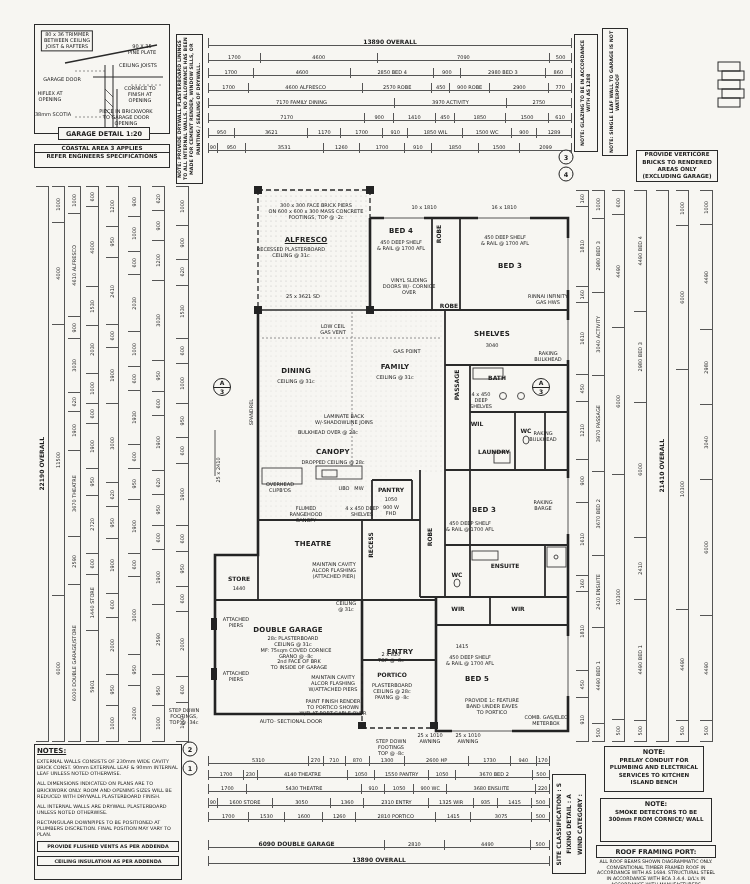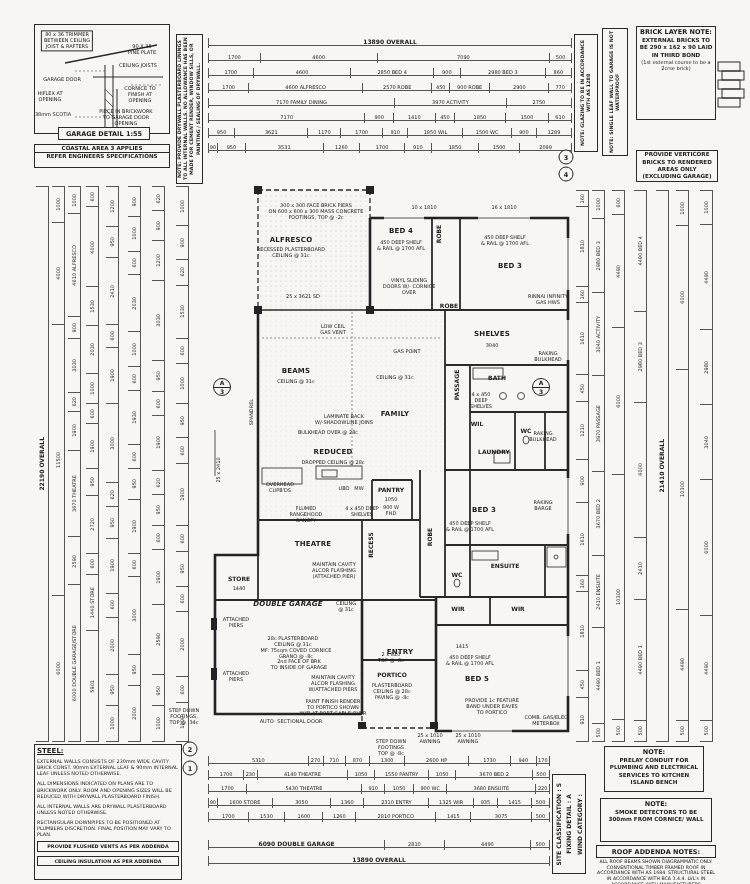--- a/index.html
+++ b/index.html
@@ -155,59 +155,54 @@
         <path d="M30 38 L122 20" stroke-width="1.3"></path>
         <path d="M58 52 H128" stroke-width="1"></path>
         <path d="M70 40 V102" stroke-width="1"></path>
         <path d="M78 40 V102" stroke-width="1"></path>
         <path d="M82 64 V104" stroke-width="1"></path>
         <path d="M70 64 L78 72 M70 74 L78 82 M70 84 L78 92" stroke-width="0.7"></path>
         <path d="M40 46 H70 M40 92 H70 M96 60 H128" stroke-width="0.5" stroke-dasharray="2 2"></path>
       </g>
     </svg>
   </div>
-  <div class="box ctr" style="left:58px;top:127px;width:92px;height:13px;line-height:12px;font-size:6.5px;font-weight:bold;">GARAGE DETAIL  1:55</div>
+  <div class="box ctr" style="left:58px;top:127px;width:92px;height:13px;line-height:12px;font-size:6.5px;font-weight:bold;">GARAGE DETAIL  1:20</div>
 
   <div class="box" style="left:34px;top:144px;width:136px;height:24px;">
     <div class="noteBB" style="border-bottom:1px solid #2a2a2a;">COASTAL AREA 3 APPLIES</div>
     <div class="noteBB">REFER ENGINEERS SPECIFICATIONS</div>
   </div>
 
   <div class="box vnote" style="left:176px;top:34px;width:27px;height:150px;">
     <span>NOTE: PROVIDE DRYWALL PLASTERBOARD LININGS TO ALL INTERNAL WALLS. NO ALLOWANCE HAS BEEN MADE FOR CEMENT RENDER, WINDOW SILLS, OR PAINTING / SEALING OF DRYWALL.</span>
   </div>
 
   <div class="box vnote" style="left:574px;top:34px;width:24px;height:118px;">
     <span>NOTE: GLAZING TO BE IN ACCORDANCE WITH AS 1288</span>
   </div>
   <div class="box vnote" style="left:602px;top:28px;width:26px;height:128px;">
     <span>NOTE: SINGLE LEAF WALL TO GARAGE IS NOT WATERPROOF</span>
   </div>
 
-  <div class="box" style="left:636px;top:26px;width:80px;height:94px;">
-    <div class="noteT">BRICK LAYER NOTE:</div>
-    <div class="noteBB">EXTERNAL BRICKS TO BE 290 x 162 x 90 LAID IN THIRD BOND</div>
-    <div class="noteB">(1st external course to be a 2crse brick)</div>
-  </div>
   <svg style="left:716px;top:58px;" width="30" height="56" viewBox="0 0 30 56">
     <g stroke="#2a2a2a" fill="none" stroke-width="1">
       <rect x="2" y="4" width="22" height="9"></rect>
         <rect x="6" y="13" width="22" height="9"></rect>
       <rect x="2" y="22" width="22" height="9"></rect>
         <rect x="6" y="31" width="22" height="9"></rect>
       <rect x="2" y="40" width="22" height="9"></rect>
     </g>
   </svg>
 
   <div class="box" style="left:636px;top:150px;width:82px;height:32px;display:flex;align-items:center;">
     <div class="noteBB">PROVIDE VERTICORE BRICKS TO RENDERED AREAS ONLY (EXCLUDING GARAGE)</div>
   </div>
 
   <div class="box" style="left:34px;top:744px;width:148px;height:136px;">
-    <div class="np-title">STEEL:</div>
+    <div class="np-title">NOTES:</div>
     <div class="np-item">EXTERNAL WALLS CONSISTS OF 230mm WIDE CAVITY BRICK CONST. 90mm EXTERNAL LEAF &amp; 90mm INTERNAL LEAF UNLESS NOTED OTHERWISE.</div>
     <div class="np-item">ALL DIMENSIONS INDICATED ON PLANS ARE TO BRICKWORK ONLY. ROOM AND OPENING SIZES WILL BE REDUCED WITH DRYWALL PLASTERBOARD FINISH.</div>
     <div class="np-item">ALL INTERNAL WALLS ARE DRYWALL PLASTERBOARD UNLESS NOTED OTHERWISE.</div>
     <div class="np-item">RECTANGULAR DOWNPIPES TO BE POSITIONED AT PLUMBERS DISCRETION. FINAL POSITION MAY VARY TO PLAN.</div>
     <div class="np-item boxed">PROVIDE FLUSHED VENTS AS PER ADDENDA</div>
     <div class="np-item boxed">CEILING INSULATION AS PER ADDENDA</div>
   </div>
 
   <div class="box" style="left:552px;top:774px;width:34px;height:100px;display:flex;justify-content:space-around;align-items:center;">
     <span class="vtext siteline">SITE CLASSIFICATION : S</span>
@@ -218,41 +213,41 @@
   <div class="box" style="left:604px;top:746px;width:100px;height:46px;">
     <div class="noteT">NOTE:</div>
     <div class="noteBB">PRELAY CONDUIT FOR PLUMBING AND ELECTRICAL SERVICES TO KITCHEN ISLAND BENCH</div>
   </div>
 
   <div class="box" style="left:600px;top:798px;width:112px;height:44px;">
     <div class="noteT">NOTE:</div>
     <div class="noteBB">SMOKE DETECTORS TO BE 300mm FROM CORNICE/ WALL</div>
   </div>
 
-  <div class="box ctr" style="left:596px;top:845px;width:120px;height:13px;line-height:12px;font-size:6.5px;font-weight:bold;">ROOF ADDENDA NOTES:</div>
+  <div class="box ctr" style="left:596px;top:845px;width:120px;height:13px;line-height:12px;font-size:6.5px;font-weight:bold;">ROOF FRAMING PORT:</div>
   <div style="position:absolute;left:596px;top:859px;width:120px;font-size:4.7px;line-height:1.2;text-align:center;">ALL ROOF BEAMS SHOWN DIAGRAMMATIC ONLY. CONVENTIONAL TIMBER FRAMED ROOF IN ACCORDANCE WITH AS 1684. STRUCTURAL STEEL IN ACCORDANCE WITH BCA 3.4.4. LVL's IN ACCORDANCE WITH MANUFACTURERS SPECIFICATIONS</div>
 
   <div id="labels" style="position:absolute;inset:0;">
       <div class="pl ann lblbox" style="left: 67px; top: 41px;">80 x 36 TRIMMER
 BETWEEN CEILING
 JOIST &amp; RAFTERS</div>
       <div class="pl ann" style="left: 142px; top: 50px;">90 X 35
 PINE PLATE</div>
       <div class="pl ann" style="left: 138px; top: 66px;">CEILING JOISTS</div>
       <div class="pl ann" style="left: 62px; top: 80px;">GARAGE DOOR</div>
       <div class="pl ann" style="left: 50px; top: 97px;">HIFLEX AT
 OPENING</div>
       <div class="pl ann" style="left: 140px; top: 95px;">CORNICE TO
 FINISH AT
 OPENING</div>
       <div class="pl ann" style="left: 53px; top: 115px;">38mm SCOTIA</div>
       <div class="pl ann" style="left: 126px; top: 118px;">PIECE IN BRICKWORK
 TO GARAGE DOOR
 OPENING</div>
-      <div class="pl room" style="left: 291px; top: 240px;">ALFRESCO</div>
+      <div class="pl room" style="left: 306px; top: 240px; text-decoration: underline;">ALFRESCO</div>
       <div class="pl ann" style="left: 291px; top: 253px;">RECESSED PLASTERBOARD
 CEILING @ 31c</div>
       <div class="pl ann" style="left: 316px; top: 212px;">300 x 300 FACE BRICK PIERS
 ON 600 x 600 x 300 MASS CONCRETE
 FOOTINGS, TOP @ -2c</div>
       <div class="pl ann" style="left: 424px; top: 208px;">10 x 1810</div>
       <div class="pl ann" style="left: 504px; top: 208px;">16 x 1810</div>
       <div class="pl room" style="left: 401px; top: 231px;">BED 4</div>
       <div class="pl ann" style="left: 401px; top: 246px;">450 DEEP SHELF
 &amp; RAIL @ 1700 AFL</div>
@@ -267,39 +262,39 @@
       <div class="pl ann" style="left: 303px; top: 297px;">25 x 3621 SD</div>
       <div class="pl ann" style="left: 548px; top: 300px;">RINNAI INFINITY
 GAS HWS</div>
       <div class="pl room" style="left: 492px; top: 334px;">SHELVES</div>
       <div class="pl ann" style="left: 492px; top: 346px;">3040</div>
       <div class="pl ann" style="left: 333px; top: 330px;">LOW CEIL
 GAS VENT</div>
       <div class="pl ann" style="left: 407px; top: 352px;">GAS POINT</div>
       <div class="pl ann" style="left: 548px; top: 357px;">RAKING
 BULKHEAD</div>
-      <div class="pl room" style="left: 296px; top: 371px;">BEAMS</div>
+      <div class="pl room" style="left: 296px; top: 371px;">DINING</div>
       <div class="pl ann" style="left: 296px; top: 382px;">CEILING @ 31c</div>
-      <div class="pl room" style="left: 395px; top: 367px; margin-top: 47px;">FAMILY</div>
+      <div class="pl room" style="left: 395px; top: 367px;">FAMILY</div>
       <div class="pl ann" style="left: 395px; top: 378px;">CEILING @ 31c</div>
       <div class="pl room2" style="left: 457px; top: 385px; transform: translate(-50%, -50%) rotate(-90deg);">PASSAGE</div>
       <div class="pl room2" style="left: 497px; top: 378px;">BATH</div>
       <div class="pl ann" style="left: 252px; top: 412px; transform: translate(-50%, -50%) rotate(-90deg);">SPANDREL</div>
       <div class="pl ann" style="left: 344px; top: 420px;">LAMINATE BACK
 W/-SHADOWLINE JOINS</div>
       <div class="pl ann" style="left: 328px; top: 433px;">BULKHEAD OVER @ 28c</div>
       <div class="pl ann" style="left: 481px; top: 401px;">4 x 450
 DEEP
 SHELVES</div>
       <div class="pl room2" style="left: 477px; top: 424px;">WIL</div>
       <div class="pl room2" style="left: 526px; top: 431px;">WC</div>
       <div class="pl room2" style="left: 494px; top: 452px;">LAUNDRY</div>
       <div class="pl ann" style="left: 543px; top: 437px;">RAKING
 BULKHEAD</div>
-      <div class="pl room" style="left: 333px; top: 452px;">REDUCED</div>
+      <div class="pl room" style="left: 333px; top: 452px;">CANOPY</div>
       <div class="pl ann" style="left: 333px; top: 463px;">DROPPED CEILING @ 28c</div>
       <div class="pl ann" style="left: 280px; top: 488px;">OVERHEAD
 CUPB'DS</div>
       <div class="pl ann" style="left: 344px; top: 489px;">UBO</div>
       <div class="pl ann" style="left: 359px; top: 489px;">MW</div>
       <div class="pl room2" style="left: 391px; top: 490px;">PANTRY</div>
       <div class="pl ann" style="left: 391px; top: 500px;">1050</div>
       <div class="pl ann" style="left: 391px; top: 511px;">900 W
 FHD</div>
       <div class="pl ann" style="left: 306px; top: 515px;">FLUMED
@@ -320,21 +315,21 @@
       <div class="pl ann" style="left: 334px; top: 571px;">MAINTAIN CAVITY
 ALCOR FLASHING
 (ATTACHED PIER)</div>
       <div class="pl room2" style="left: 239px; top: 579px;">STORE</div>
       <div class="pl ann" style="left: 239px; top: 589px;">1440</div>
       <div class="pl ann" style="left: 219px; top: 470px; transform: translate(-50%, -50%) rotate(-90deg);">25 x 2410</div>
       <div class="pl room2" style="left: 458px; top: 609px;">WIR</div>
       <div class="pl room2" style="left: 518px; top: 609px;">WIR</div>
       <div class="pl ann" style="left: 346px; top: 607px;">CEILING
 @ 31c</div>
-      <div class="pl room" style="left: 288px; top: 604px; font-style: italic;">DOUBLE GARAGE</div>
+      <div class="pl room" style="left: 288px; top: 630px;">DOUBLE GARAGE</div>
       <div class="pl room" style="left: 400px; top: 652px;">ENTRY</div>
       <div class="pl ann" style="left: 236px; top: 623px;">ATTACHED
 PIERS</div>
       <div class="pl ann" style="left: 236px; top: 677px;">ATTACHED
 PIERS</div>
       <div class="pl ann" style="left: 293px; top: 642px;">28c PLASTERBOARD
 CEILING @ 31c</div>
       <div class="pl ann" style="left: 296px; top: 654px;">MF: 75sqm COVED CORNICE
 GRANO @ -8c</div>
       <div class="pl ann" style="left: 299px; top: 665px;">2nd FACE OF BRK

